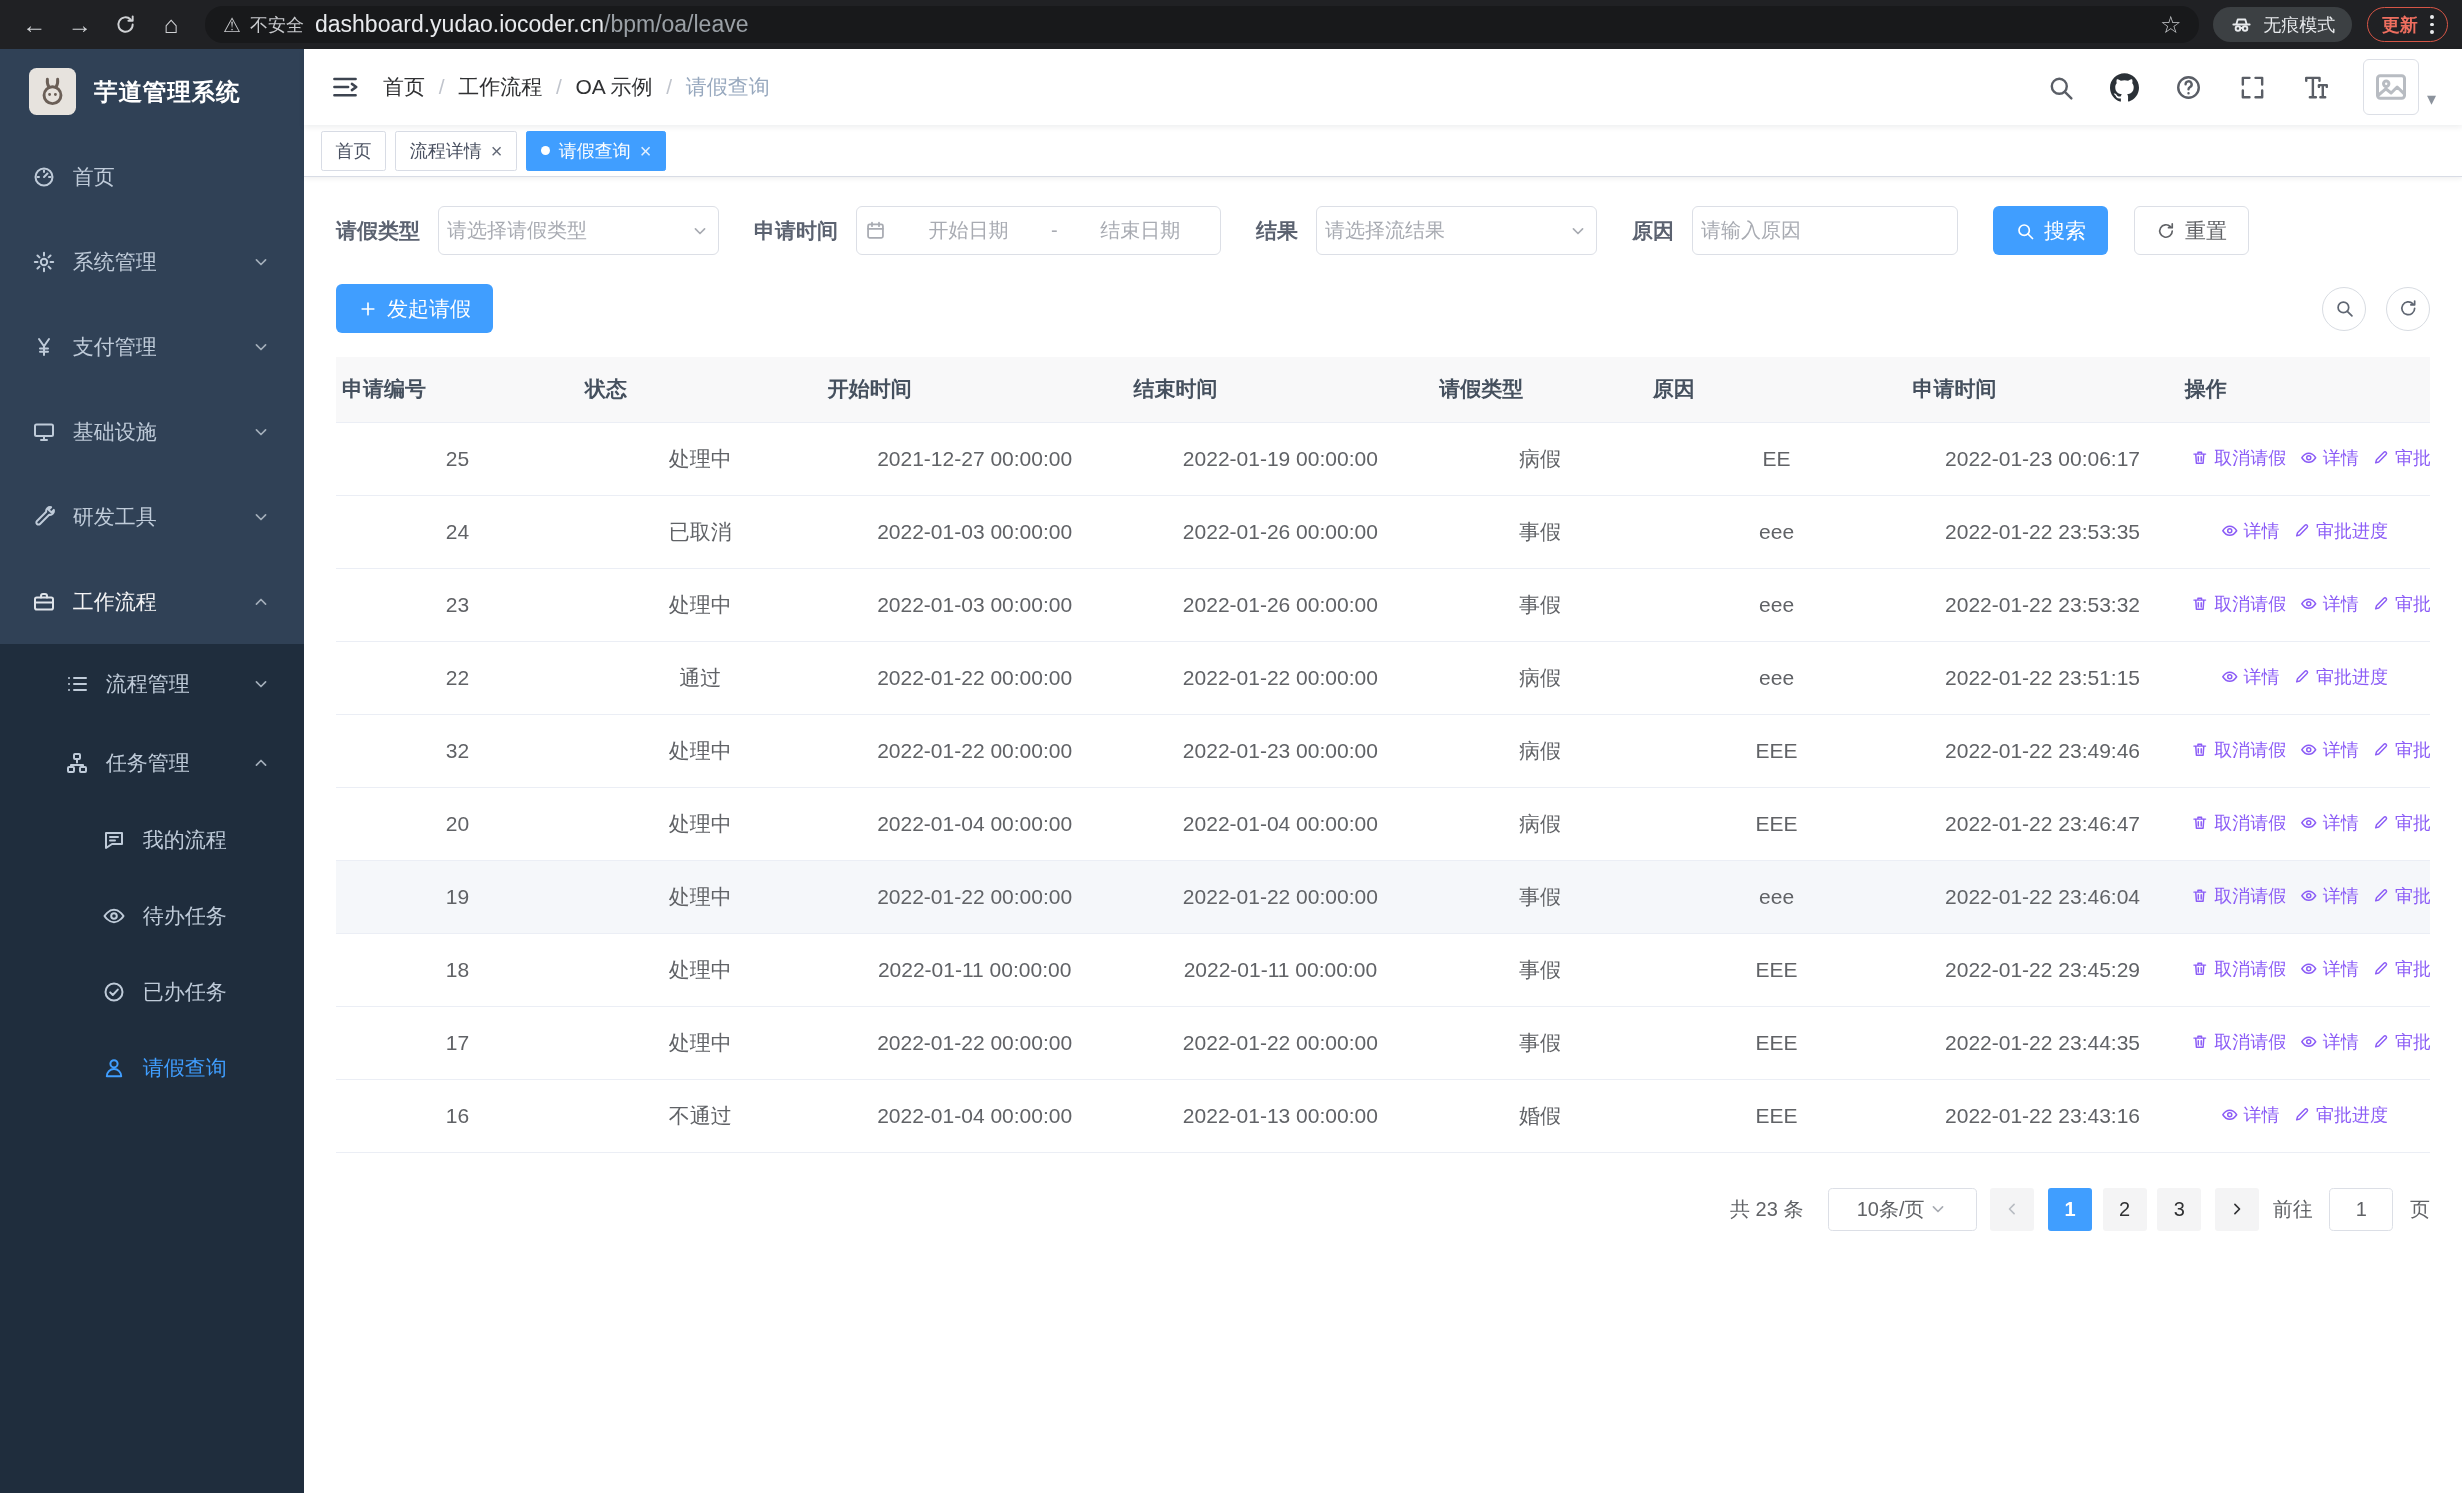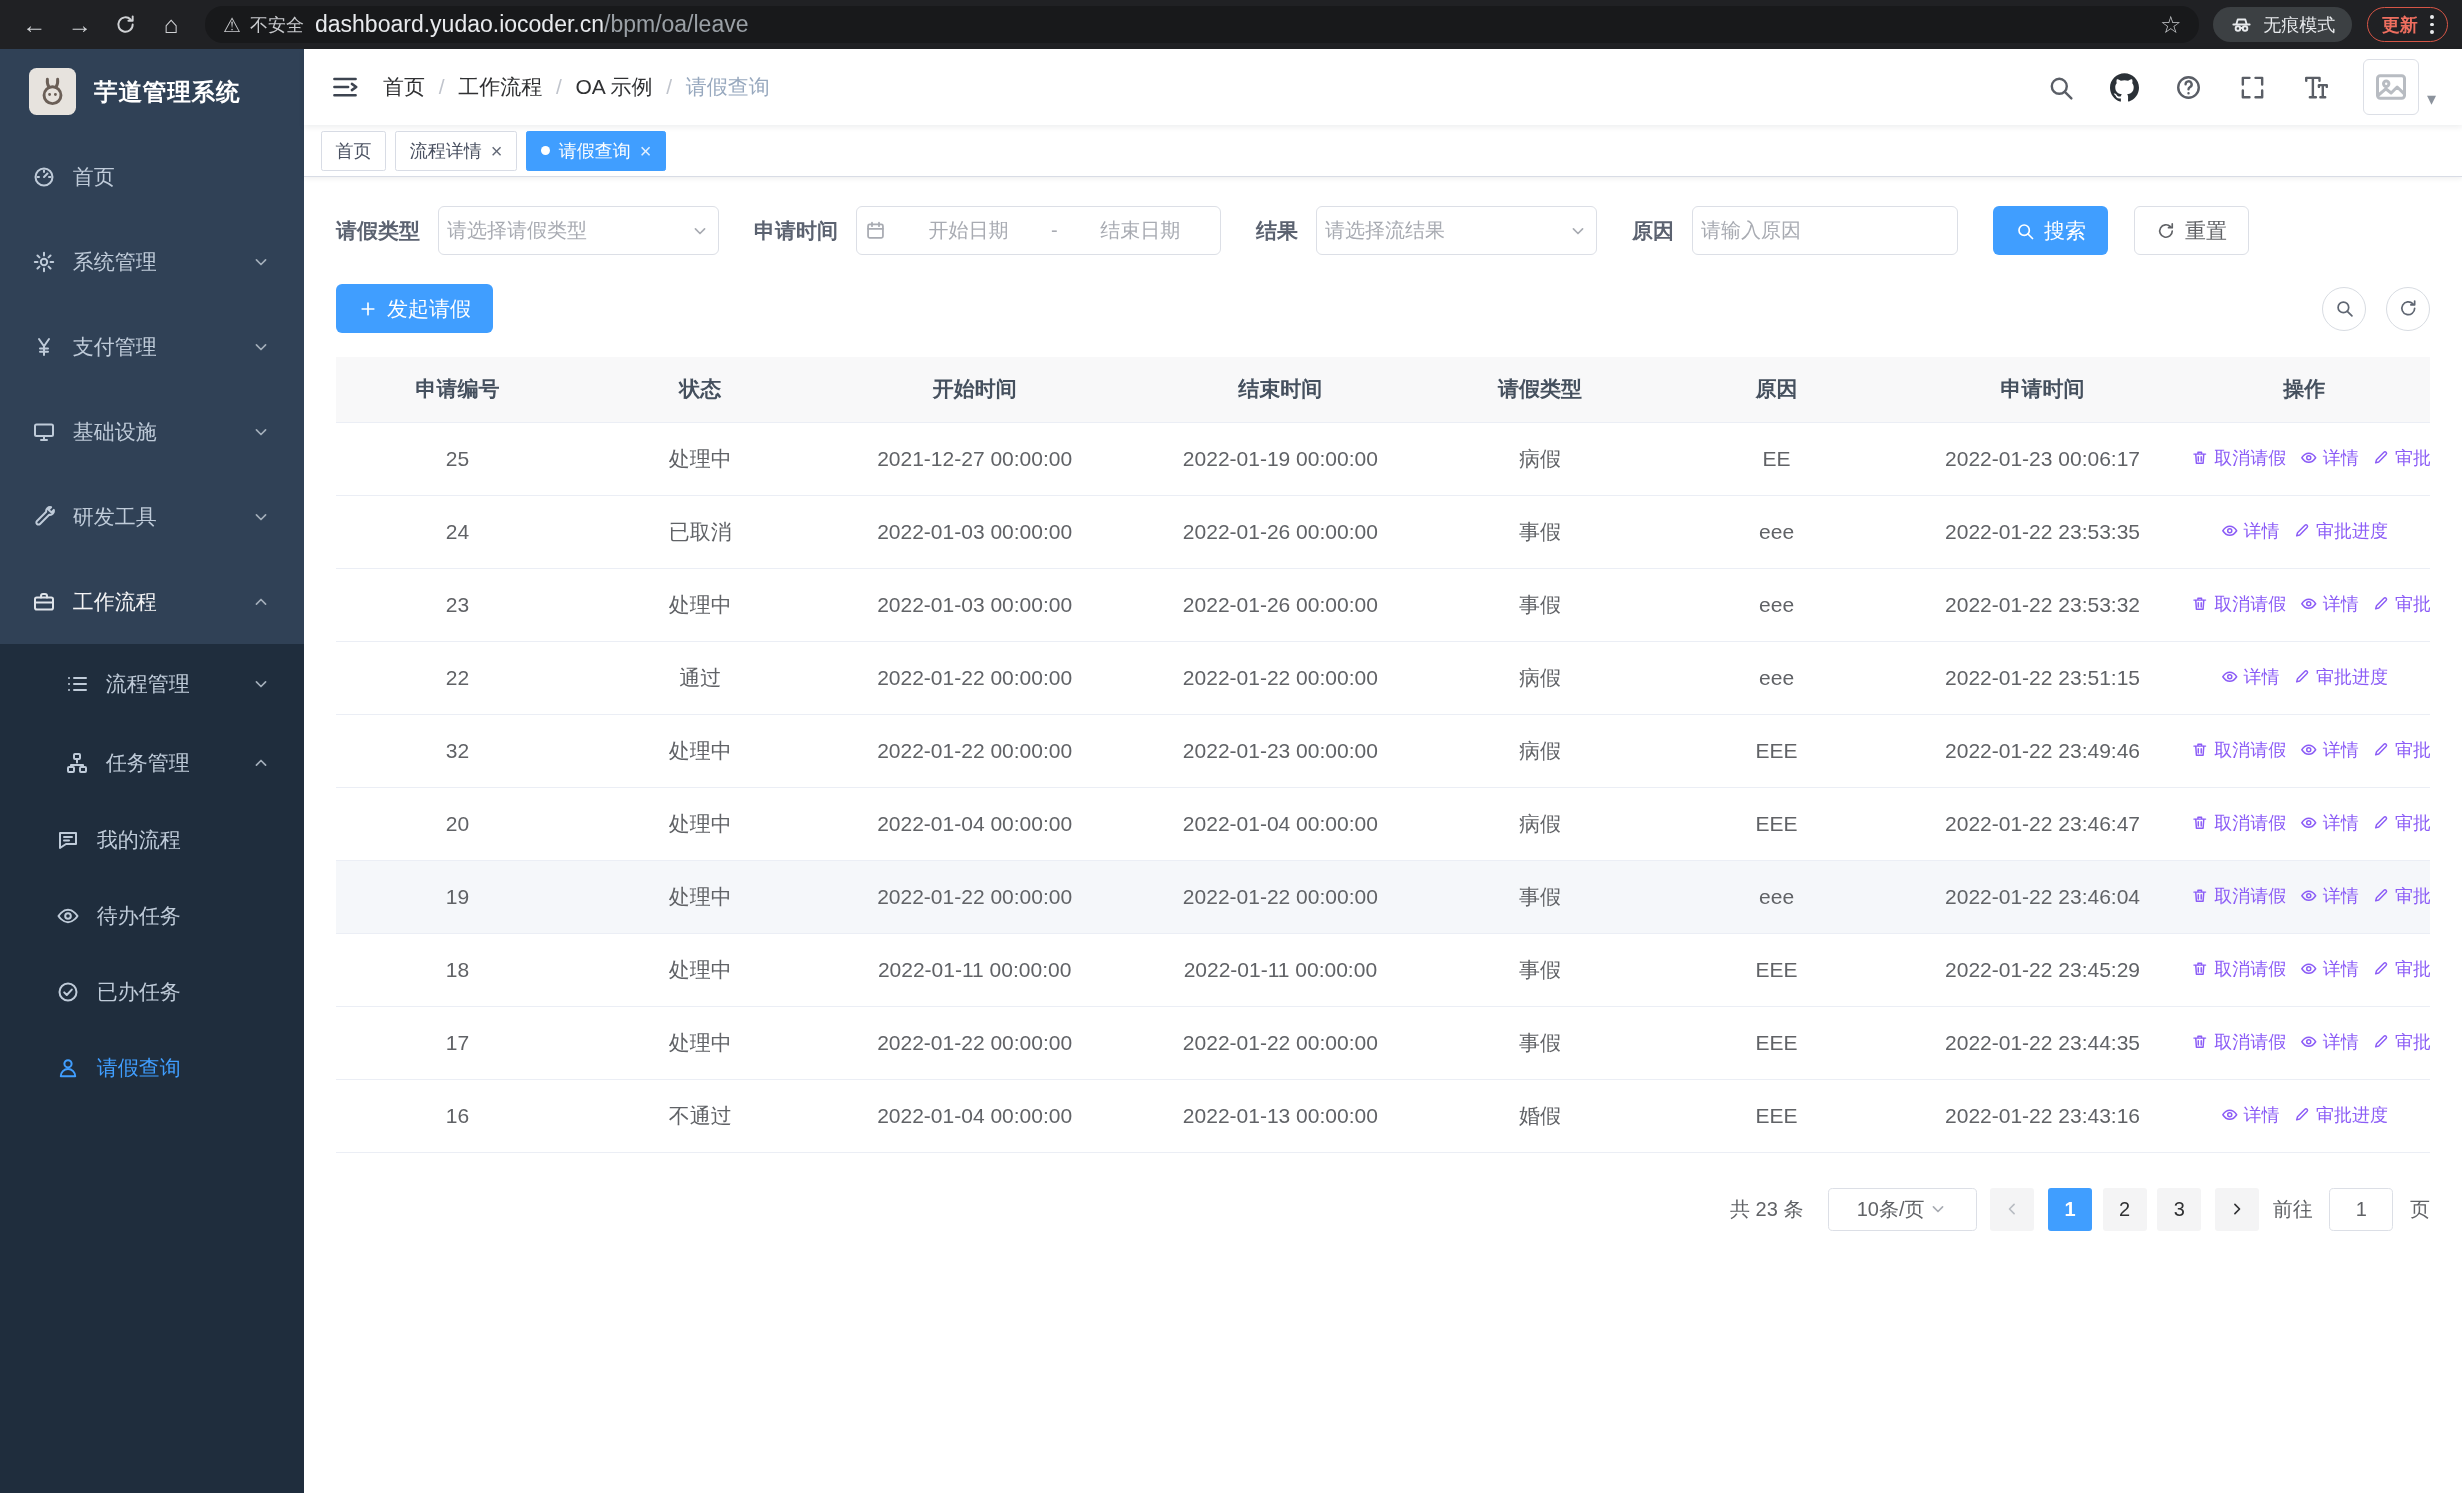--- a/index.html
+++ b/index.html
@@ -28,21 +28,21 @@
   
   .app{display:flex;height:1445px}
   .sidebar{width:304px;background:#1f2d3d;flex-shrink:0;overflow:hidden}
   .logo-row{height:85px;display:flex;align-items:center;gap:18px;padding-left:29px;background:#304156;cursor:pointer}
   .logo-img{width:47px;height:47px;border-radius:7.6px;background:#e7e3de;color:#6b5f57;display:flex;align-items:center;justify-content:center;padding:6px}
   .logo-title{font-size:23.6px;font-weight:700;color:#fff;letter-spacing:0.8px}
   .menu-item{display:flex;align-items:center;color:#bfcbd9;font-size:21px;cursor:pointer;position:relative;background:#304156}
   .menu-item .mi-icon{width:24px;height:24px;margin-right:16.7px;color:#bfcbd9}
   .menu-item.level-1{height:85px;padding-left:32px}
   .menu-item.level-2{height:79px;padding-left:65px;background:#1f2d3d}
-  .menu-item.level-3{height:76px;padding-left:56px;background:#1f2d3d}
+  .menu-item.level-3{height:76px;padding-left:102px;background:#1f2d3d}
   .menu-item.expanded{color:#f4f4f5}
   .menu-item.expanded .mi-icon{color:#dfe4ea}
   .menu-item.active{color:#409eff}
   .menu-item.active .mi-icon{color:#409eff}
   .chev{position:absolute;right:33px;width:20px;height:20px;color:#a3aeba}
   .chev.up svg{transform:rotate(180deg)}
 
   .main{flex:1;display:flex;flex-direction:column;min-width:0}
 
   
@@ -87,21 +87,21 @@
   .btn-primary{background:#409eff;color:#fff}
   .btn-plain{background:#fff;border-color:#dcdfe6;color:#606266}
   .btn-search{margin-right:26px}
 
   .toolbar{display:flex;align-items:center;margin-top:29px}
   .toolbar .spacer{flex:1}
   .round-btn{width:44px;height:44px;border:1.5px solid #d8dce2;border-radius:50%;display:flex;align-items:center;justify-content:center;color:#5f6672;cursor:pointer;margin-left:20px;background:#fff}
   .round-btn .icon{width:20.5px;height:20.5px}
 
   table{width:100%;border-collapse:collapse;margin-top:24px;table-layout:fixed}
-  thead th{background:#f8f8f9;height:65px;font-size:21px;color:#45505e;font-weight:700;text-align:center;border-bottom:0.8px solid #ebeef5;padding:0 6px}
+  thead th{background:#f8f8f9;height:65px;font-size:21px;color:#45505e;font-weight:700;text-align:left;border-bottom:0.8px solid #ebeef5;padding:0 6px}
   tbody td{height:73px;font-size:21px;color:#606266;text-align:center;border-bottom:0.8px solid #ebeef5;padding:0 6px;white-space:nowrap;overflow:hidden}
   tr.hl td{background:#f5f7fa}
   th:nth-child(1){width:11.6%}
   th:nth-child(2){width:11.6%}
   th:nth-child(3){width:14.6%}
   th:nth-child(4){width:14.6%}
   th:nth-child(5){width:10.2%}
   th:nth-child(6){width:12.4%}
   th:nth-child(7){width:13.0%}
   th:nth-child(8){width:12.0%}

